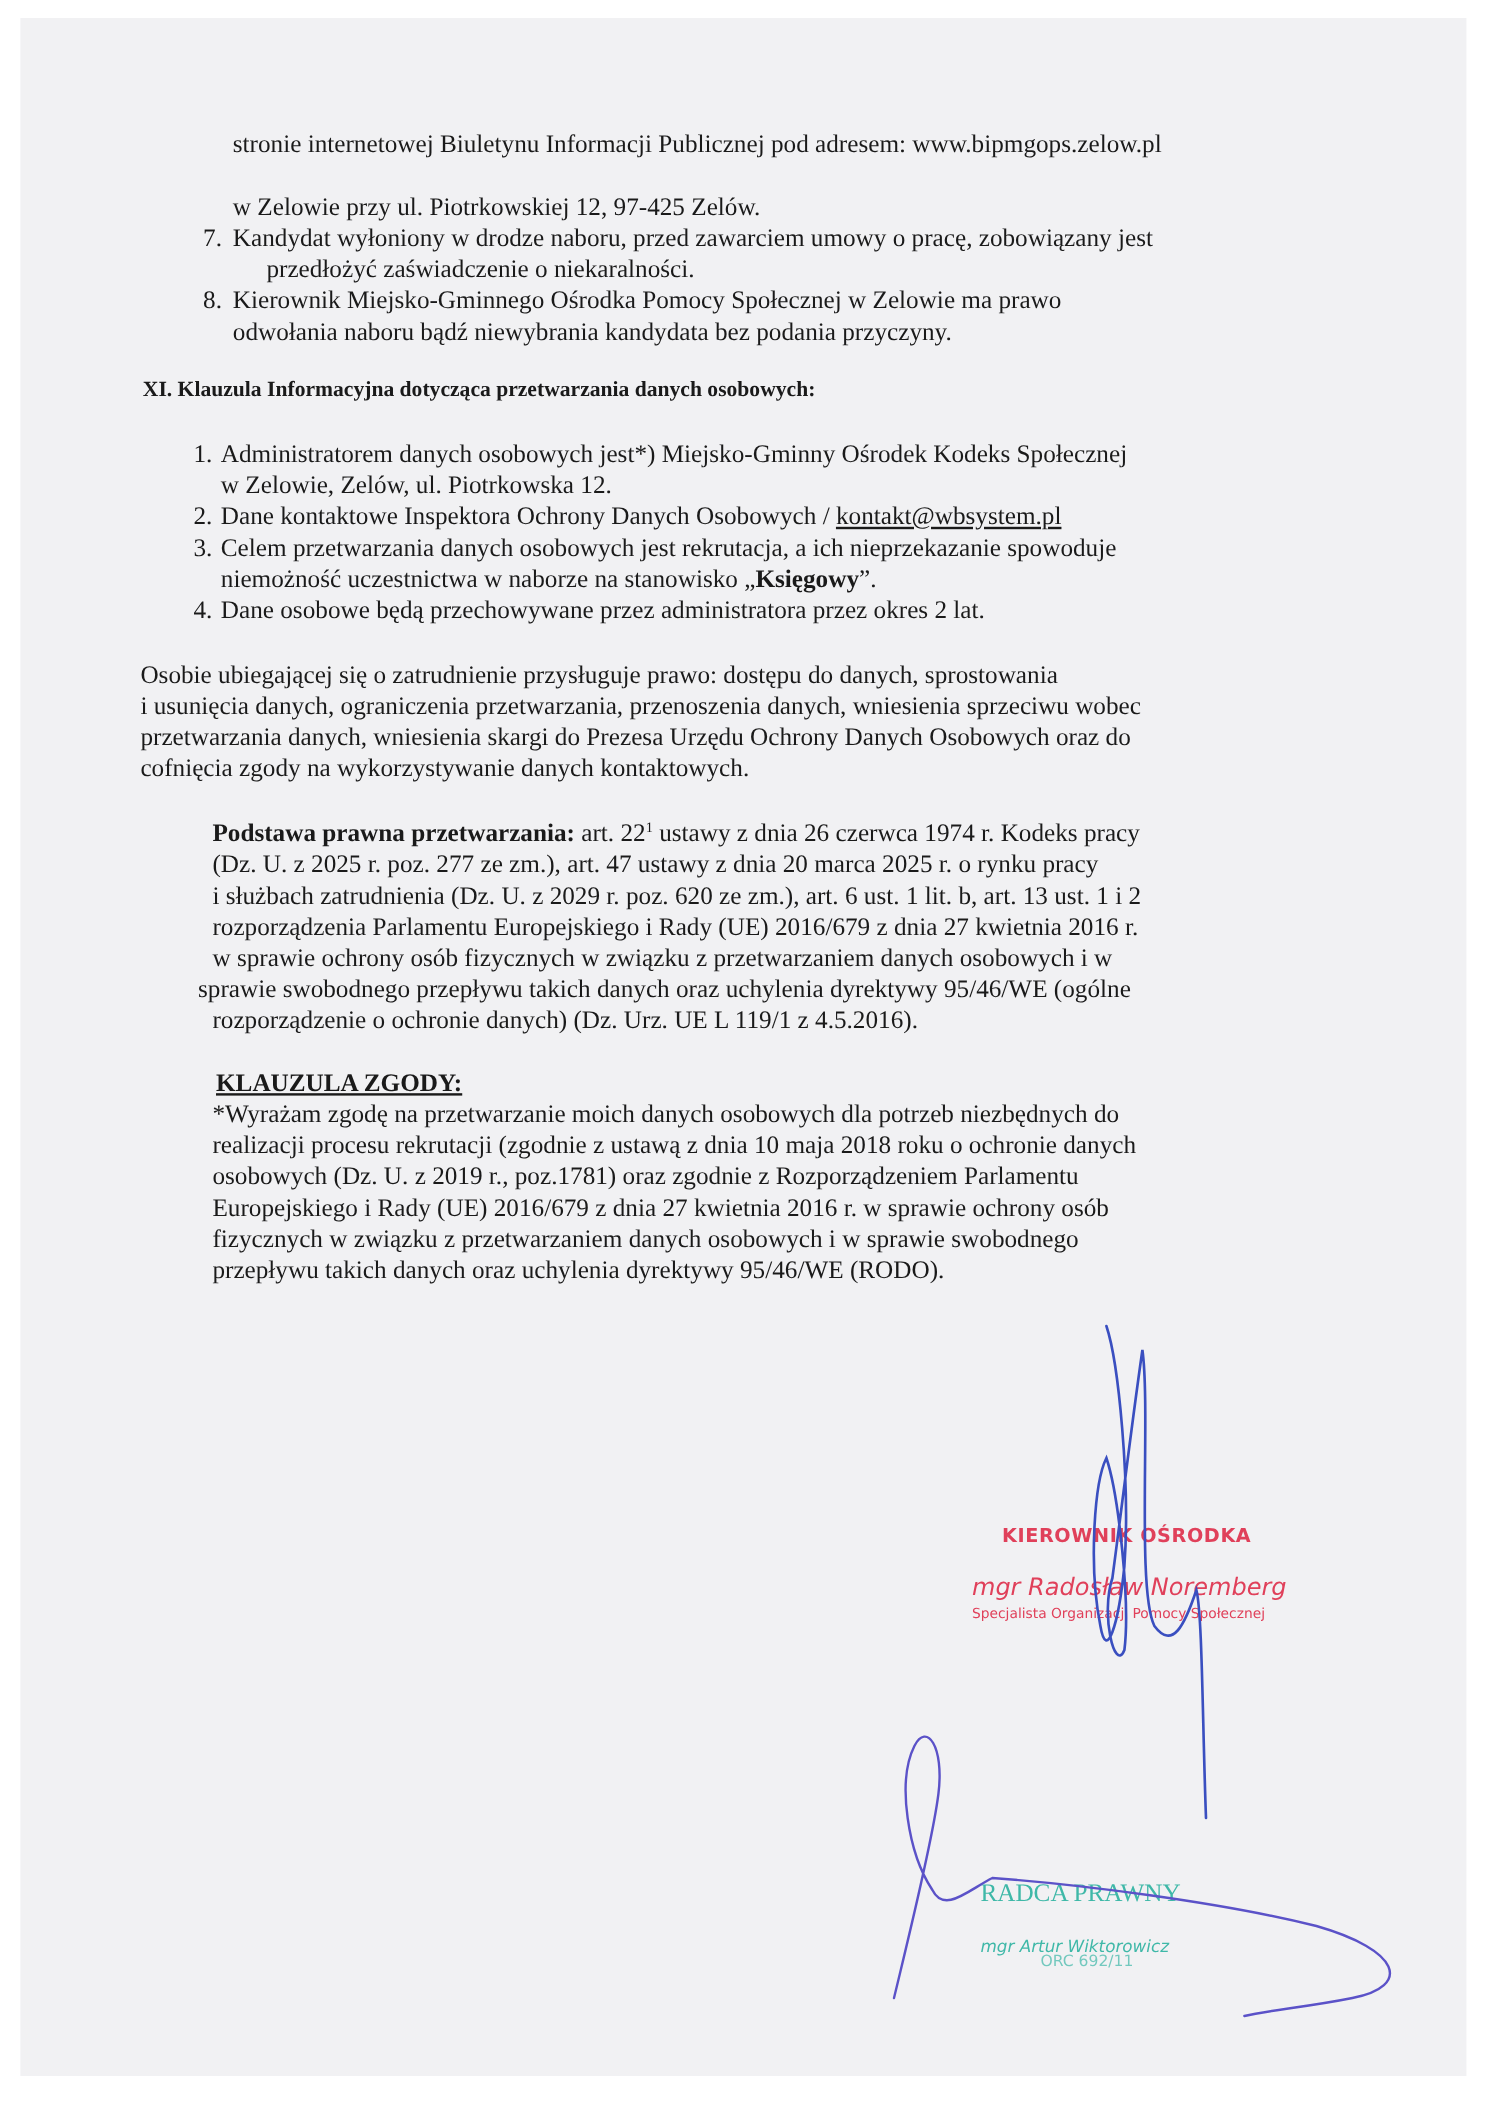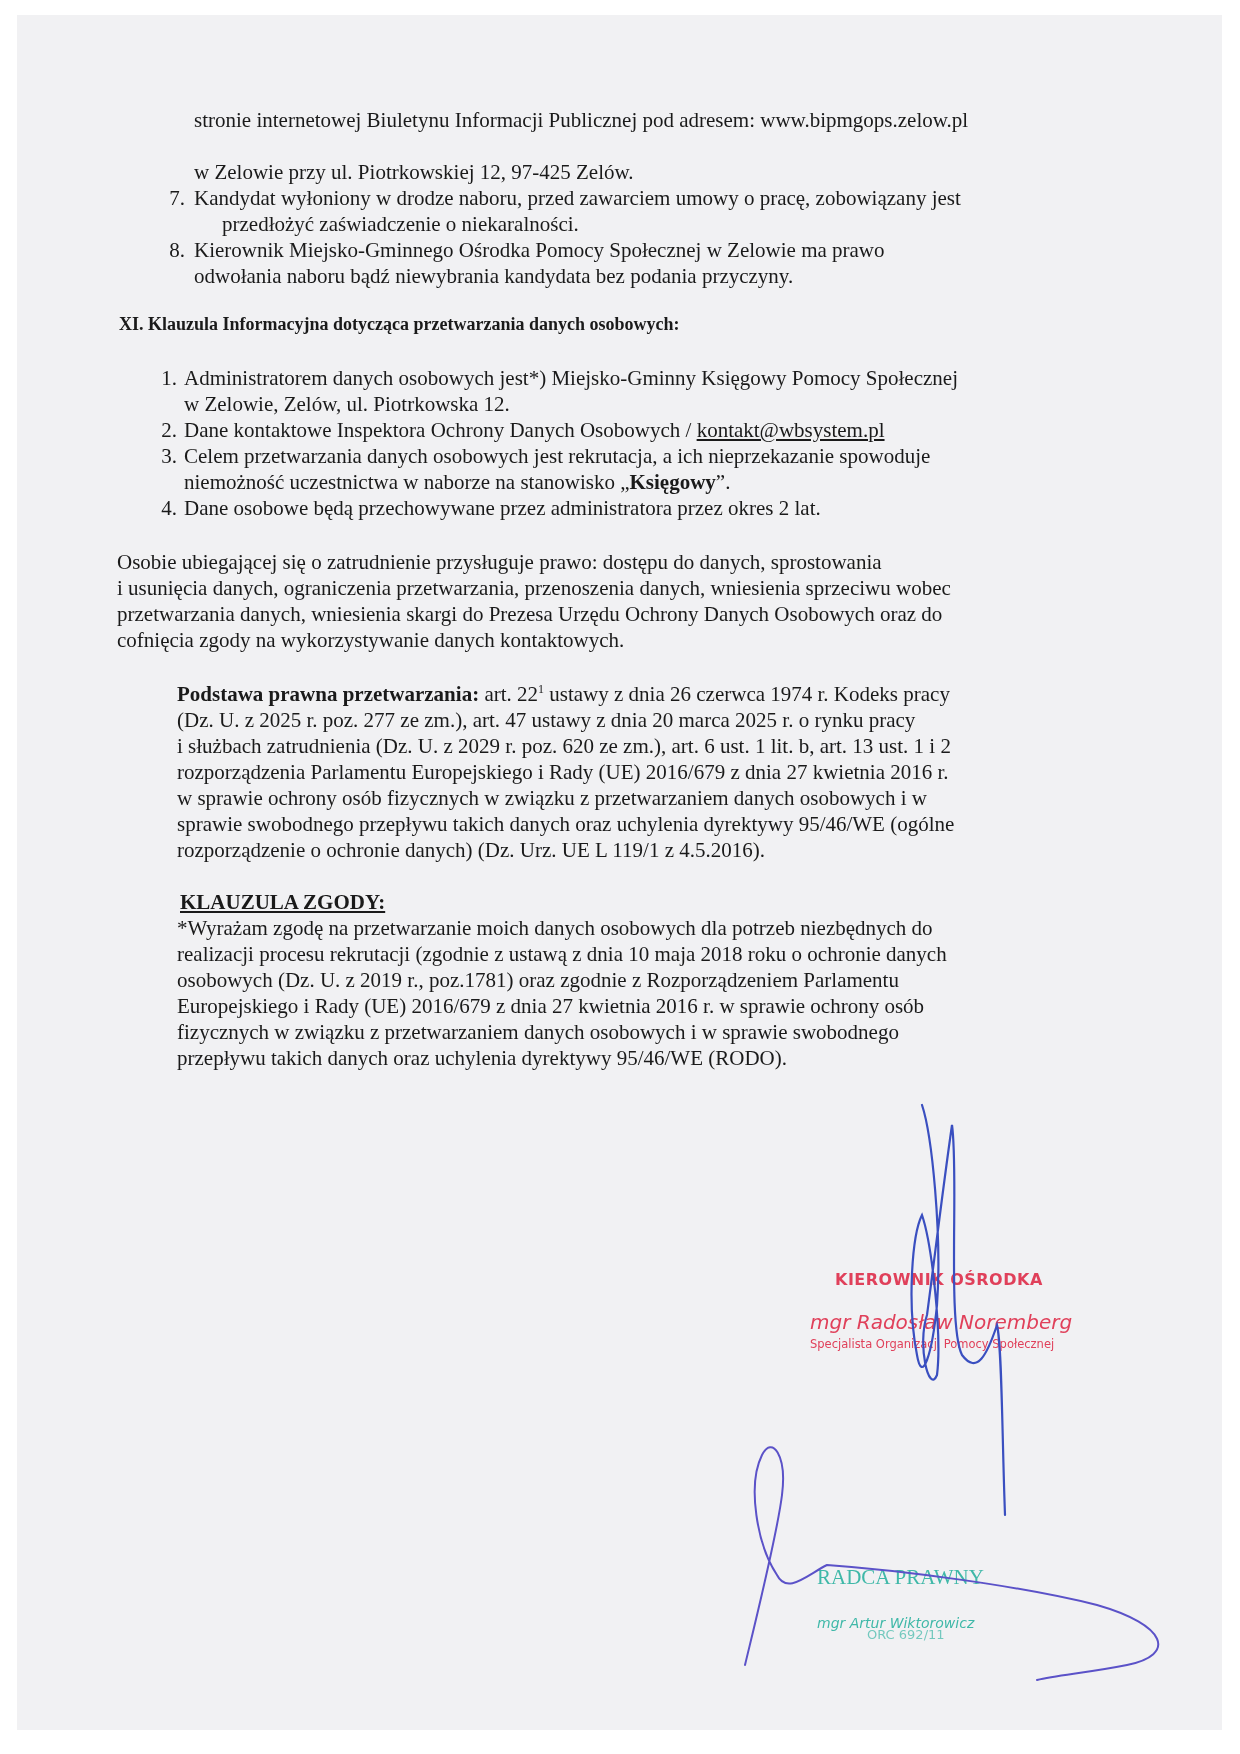--- a/index.html
+++ b/index.html
@@ -39,21 +39,21 @@
   <div>
     <span class="num line" style="left:138px; top:222px;">8.</span>
     <div class="line" style="left:177px; top:222px;">Kierownik Miejsko-Gminnego Ośrodka Pomocy Społecznej w Zelowie ma prawo</div>
     <div class="line" style="left:177px; top:248px;">odwołania naboru bądź niewybrania kandydata bez podania przyczyny.</div>
   </div>
 
   <div class="line heading" style="left:102px; top:296px;">XI. Klauzula Informacyjna dotycząca przetwarzania danych osobowych:</div>
 
   <div>
     <span class="num line" style="left:130px; top:350px;">1.</span>
-    <div class="line" style="left:167px; top:350px;">Administratorem danych osobowych jest*) Miejsko-Gminny Księgowy Pomocy Społecznej</div>
+    <div class="line" style="left:167px; top:350px;">Administratorem danych osobowych jest*) Miejsko-Gminny Ośrodek Kodeks Społecznej</div>
     <div class="line" style="left:167px; top:376px;">w Zelowie, Zelów, ul. Piotrkowska 12.</div>
   </div>
 
   <div>
     <span class="num line" style="left:130px; top:402px;">2.</span>
     <div class="line" style="left:167px; top:402px;">
       <span>Dane kontaktowe Inspektora Ochrony Danych Osobowych / </span><span class="underline">kontakt@wbsystem.pl</span>
     </div>
   </div>
 
@@ -78,21 +78,21 @@
   </div>
 
   <div>
     <div class="line" style="left:160px; top:666px;">
       <span class="bold">Podstawa prawna przetwarzania:</span><span> art. 22</span><span class="sup">1</span><span> ustawy z dnia 26 czerwca 1974 r. Kodeks pracy</span>
     </div>
     <div class="line" style="left:160px; top:692px;">(Dz. U. z 2025 r. poz. 277 ze zm.), art. 47 ustawy z dnia 20 marca 2025 r. o rynku pracy</div>
     <div class="line" style="left:160px; top:718px;">i służbach zatrudnienia (Dz. U. z 2029 r. poz. 620 ze zm.), art. 6 ust. 1 lit. b, art. 13 ust. 1 i 2</div>
     <div class="line" style="left:160px; top:744px;">rozporządzenia Parlamentu Europejskiego i Rady (UE) 2016/679 z dnia 27 kwietnia 2016 r.</div>
     <div class="line" style="left:160px; top:770px;">w sprawie ochrony osób fizycznych w związku z przetwarzaniem danych osobowych i w</div>
-    <div class="line" style="left:160px; top:796px;text-align:right;">sprawie swobodnego przepływu takich danych oraz uchylenia dyrektywy 95/46/WE (ogólne</div>
+    <div class="line" style="left:148px; top:796px;text-align:right;">sprawie swobodnego przepływu takich danych oraz uchylenia dyrektywy 95/46/WE (ogólne</div>
     <div class="line" style="left:160px; top:822px;">rozporządzenie o ochronie danych) (Dz. Urz. UE L 119/1 z 4.5.2016).</div>
   </div>
 
   <div>
     <div class="line bold underline" style="left:163px; top:874px;">KLAUZULA ZGODY:</div>
     <div class="line" style="left:160px; top:900px;">*Wyrażam zgodę na przetwarzanie moich danych osobowych dla potrzeb niezbędnych do</div>
     <div class="line" style="left:160px; top:926px;">realizacji procesu rekrutacji (zgodnie z ustawą z dnia 10 maja 2018 roku o ochronie danych</div>
     <div class="line" style="left:160px; top:952px;">osobowych (Dz. U. z 2019 r., poz.1781) oraz zgodnie z Rozporządzeniem Parlamentu</div>
     <div class="line" style="left:160px; top:978px;">Europejskiego i Rady (UE) 2016/679 z dnia 27 kwietnia 2016 r. w sprawie ochrony osób</div>
     <div class="line" style="left:160px; top:1004px;">fizycznych w związku z przetwarzaniem danych osobowych i w sprawie swobodnego</div>

